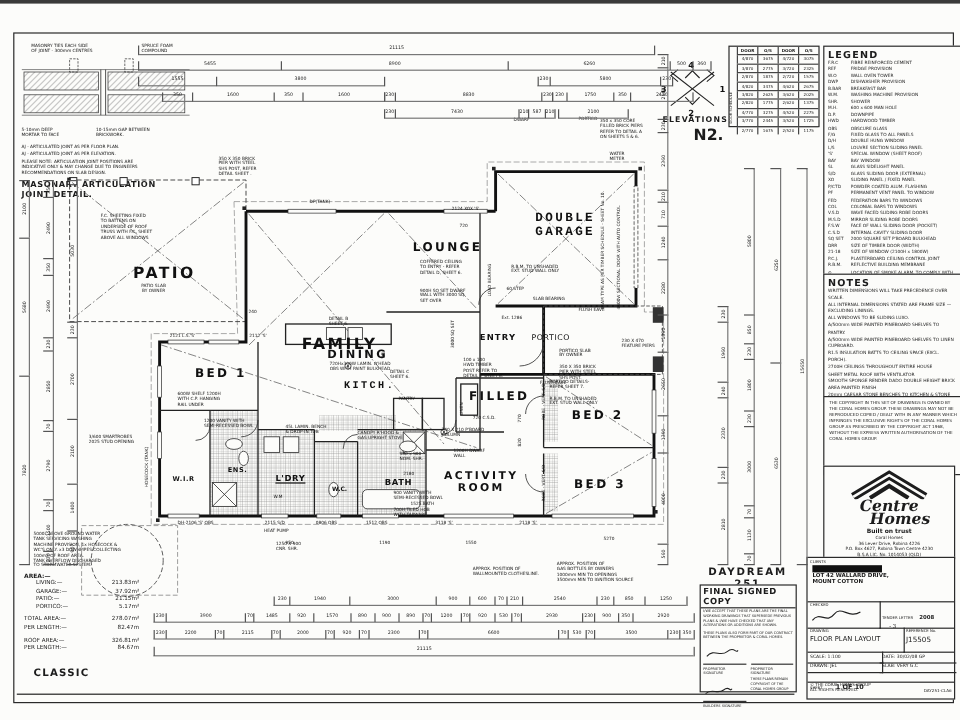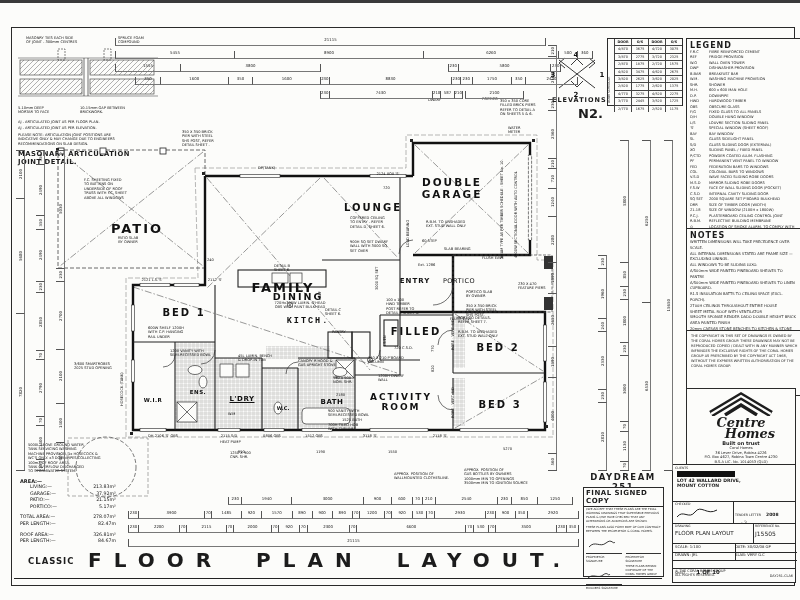--- a/index.html
+++ b/index.html
@@ -581,21 +581,21 @@
       <rect x="28" y="318" width="80" height="58" fill="none" stroke="#777" stroke-width="0.6" stroke-dasharray="4 2"></rect>
     </g>
   </svg>
 
   <div>
     <div class="room" style="left:137px;top:228px;font-size:13px;">PATIO</div>
     <div class="roomsub" style="left:128px;top:236px;">PATIO SLAB
 BY OWNER</div>
     <div class="room" style="left:283px;top:287px;font-size:13px;">FAMILY</div>
     <div class="room" style="left:373px;top:207px;font-size:10px;">LOUNGE</div>
-    <div class="room" style="left:452px;top:188px;font-size:10.5px;">DOUBLE
+    <div class="room" style="left:471px;top:188px;font-size:10.5px;font-family:Liberation Mono, monospace;">DOUBLE
 GARAGE</div>
     <div class="room" style="left:415px;top:281px;font-size:7px;letter-spacing:1px;">ENTRY</div>
     <div class="room" style="left:459px;top:281px;font-size:6.5px;letter-spacing:0.5px;font-weight:normal;">PORTICO</div>
     <div class="room" style="left:184px;top:312px;font-size:10px;">BED 1</div>
     <div class="room" style="left:298px;top:296px;font-size:9.5px;">DINING</div>
     <div class="roomsub" style="left:300px;top:301px;">720Hx300W LAMIN. O'HEAD
 OBS WITH PAINT BULKHEAD</div>
     <div class="room" style="left:308px;top:321px;font-size:8.5px;font-family:Liberation Mono, monospace;">KITCH.</div>
     <div class="room" style="left:153px;top:400px;font-size:5.5px;letter-spacing:0.5px;">W.I.R</div>
     <div class="room" style="left:198px;top:392px;font-size:5.5px;letter-spacing:0.5px;">ENS.</div>
@@ -1204,15 +1204,14 @@
           <span>326.81m²</span>
         </div>
         <div class="ar-row">
           <span>PER LENGTH:—</span>
           <span>84.67m</span>
         </div>
       </div>
   </div>
 
   <div class="abs" style="left:28px;top:556px;font-size:8.5px;font-weight:bold;letter-spacing:1px;">CLASSIC</div>
-  <div class="abs" style="left:88px;top:548px;font-size:20px;font-weight:bold;letter-spacing:12px;word-spacing:14px;white-space:nowrap;">FLOOR PLAN LAYOUT.</div>
   <div class="abs" style="left:14px;top:578px;width:648px;height:0;border-top:1.6px solid #222;"></div>
 </div>
 
 </body></html>

